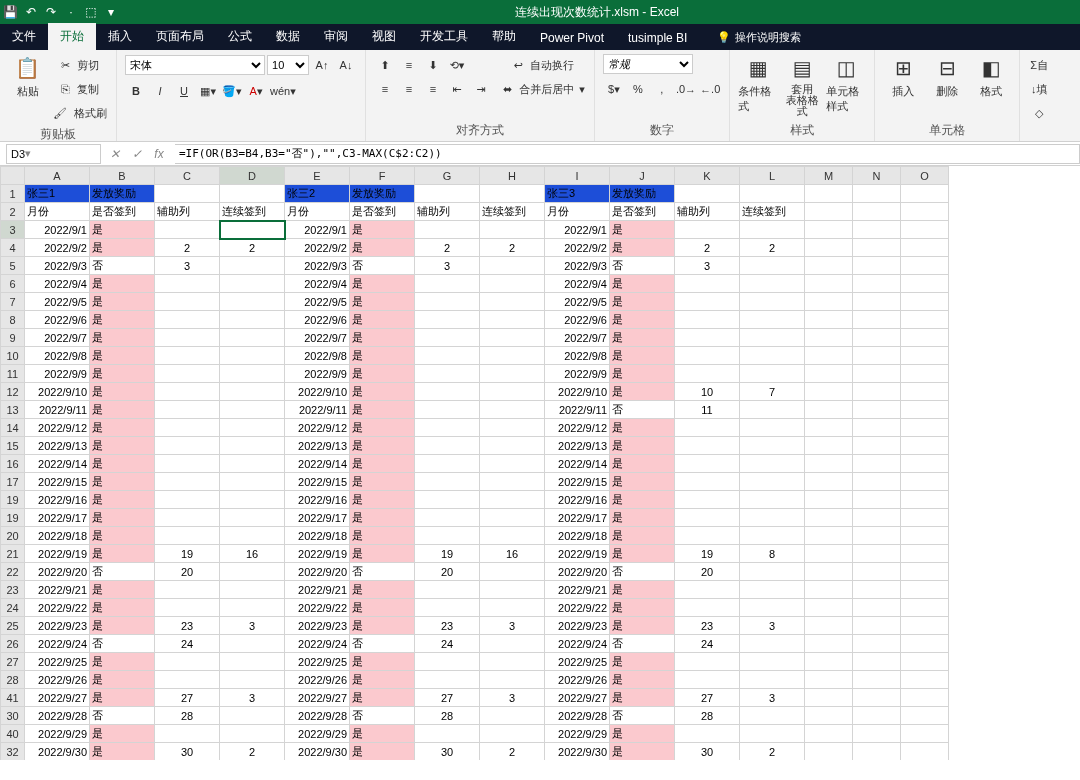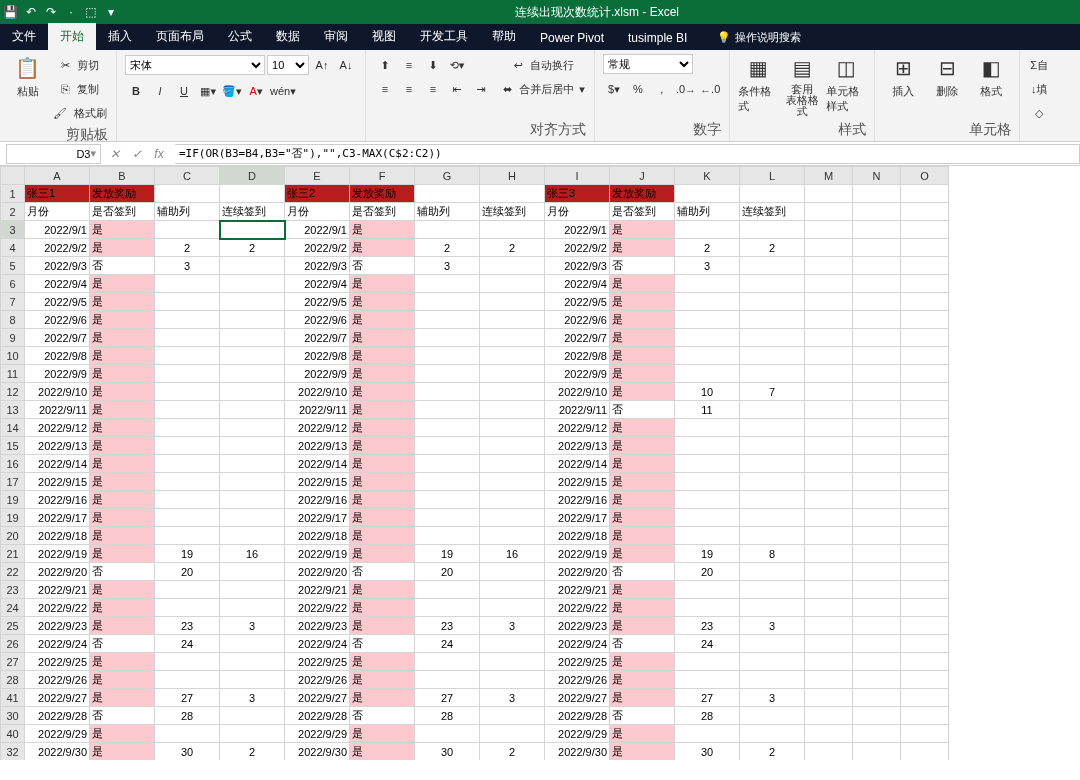--- a/index.html
+++ b/index.html
@@ -14,51 +14,51 @@
 
 .tabs { height:26px; background:#0f172a; display:flex; align-items:flex-end; color:#fff; font-size:12px; }
 .tabs .tab { padding:5px 12px; cursor:pointer; }
 .tabs .tab.active { background:#f3f3f3; color:#0a6e3a; }
 .tabs .bulb { margin-left:10px; display:flex; align-items:center; gap:4px; padding:5px 8px; font-size:11px; }
 
 
 .ribbon { height:92px; background:#f3f3f3; border-bottom:1px solid #d0d0d0; display:flex; }
 .group { border-right:1px solid #e0e0e0; padding:4px 8px 2px 8px; display:flex; flex-direction:column; justify-content:space-between; }
 .group-body { flex:1; display:flex; align-items:flex-start; gap:4px; }
-.group-label { text-align:right; font-size:14px; color:#555; padding-top:2px; position:relative; }
+.group-label { text-align:center; font-size:12px; color:#555; padding-top:2px; position:relative; }
 .rbtn { min-width:22px; height:22px; display:inline-flex; align-items:center; justify-content:center; border:1px solid transparent; font-size:11px; color:#333; }
 .bigbtn { display:flex; flex-direction:column; align-items:center; width:40px; gap:2px; font-size:11px; color:#333; }
 .bigbtn .ic { width:28px; height:28px; display:flex; align-items:center; justify-content:center; font-size:20px; }
 .col { display:flex; flex-direction:column; gap:2px; }
 .row { display:flex; gap:2px; align-items:center; }
 select.rsel { height:20px; font-size:11px; border:1px solid #ccc; background:#fff; }
 .rsel.font { width:140px; }
 .rsel.size { width:42px; }
-.rsel.fmt { width:90px; }
+.rsel.fmt { width:90px;font-style:italic; }
 
 
 .fbar-row { height:24px; border-bottom:1px solid #d0d0d0; display:flex; align-items:center; font-size:12px; }
-.namebox { width:95px; height:20px; border:1px solid #ccc; margin:16px 6px; padding:0 4px; display:flex; align-items:center; justify-content:flex-end; font-size:11px; }
+.namebox { width:95px; height:20px; border:1px solid #ccc; margin:16px 6px; padding:0 4px; display:flex; align-items:center; justify-content:flex-start; font-size:11px; }
 .fx-btns { display:flex; gap:6px; margin-right:8px; color:#888; }
 .fx-btns span { width:16px; text-align:center; font-style:italic; }
 .fbar { flex:1; height:20px; border:1px solid #ccc; border-left:none; padding:0 4px; font-family:Consolas,monospace; font-size:11px; display:flex; align-items:center; }
 
 
 .grid-wrap { height:594px; overflow:hidden; position:relative; }
 table.grid { border-collapse:collapse; table-layout:fixed; }
 table.grid th, table.grid td { border:1px solid #d4d4d4; height:15px; font-size:11px; padding:0 2px; overflow:hidden; white-space:nowrap; }
 table.grid th { background:#e6e6e6; font-weight:normal; text-align:center; color:#333; height:18px; }
 table.grid th.rowh { width:24px; background:#e6e6e6; text-align:center; }
 table.grid td { text-align:right; }
 table.grid th.selcol { background:#d0d8d0; }
 table.grid th.selrow { background:#d0d8d0; }
 .corner { width:24px; background:#e6e6e6; }
 .txt-l { text-align:left !important; }
 .txt-c { text-align:center !important; }
-.hl-yellow { background:#b91c1c; }
+.hl-yellow { background:#1d4ed8; }
 .hl-pink { background:#fbc9ce; }
 .sel-cell { outline:2px solid #0a6e3a; outline-offset:-1px; background:#fff !important; }
 
 .col-w { width:65px; }
 .col-sm { width:48px; }
 </style>
 </head>
 <body>
 
 <div class="titlebar">

